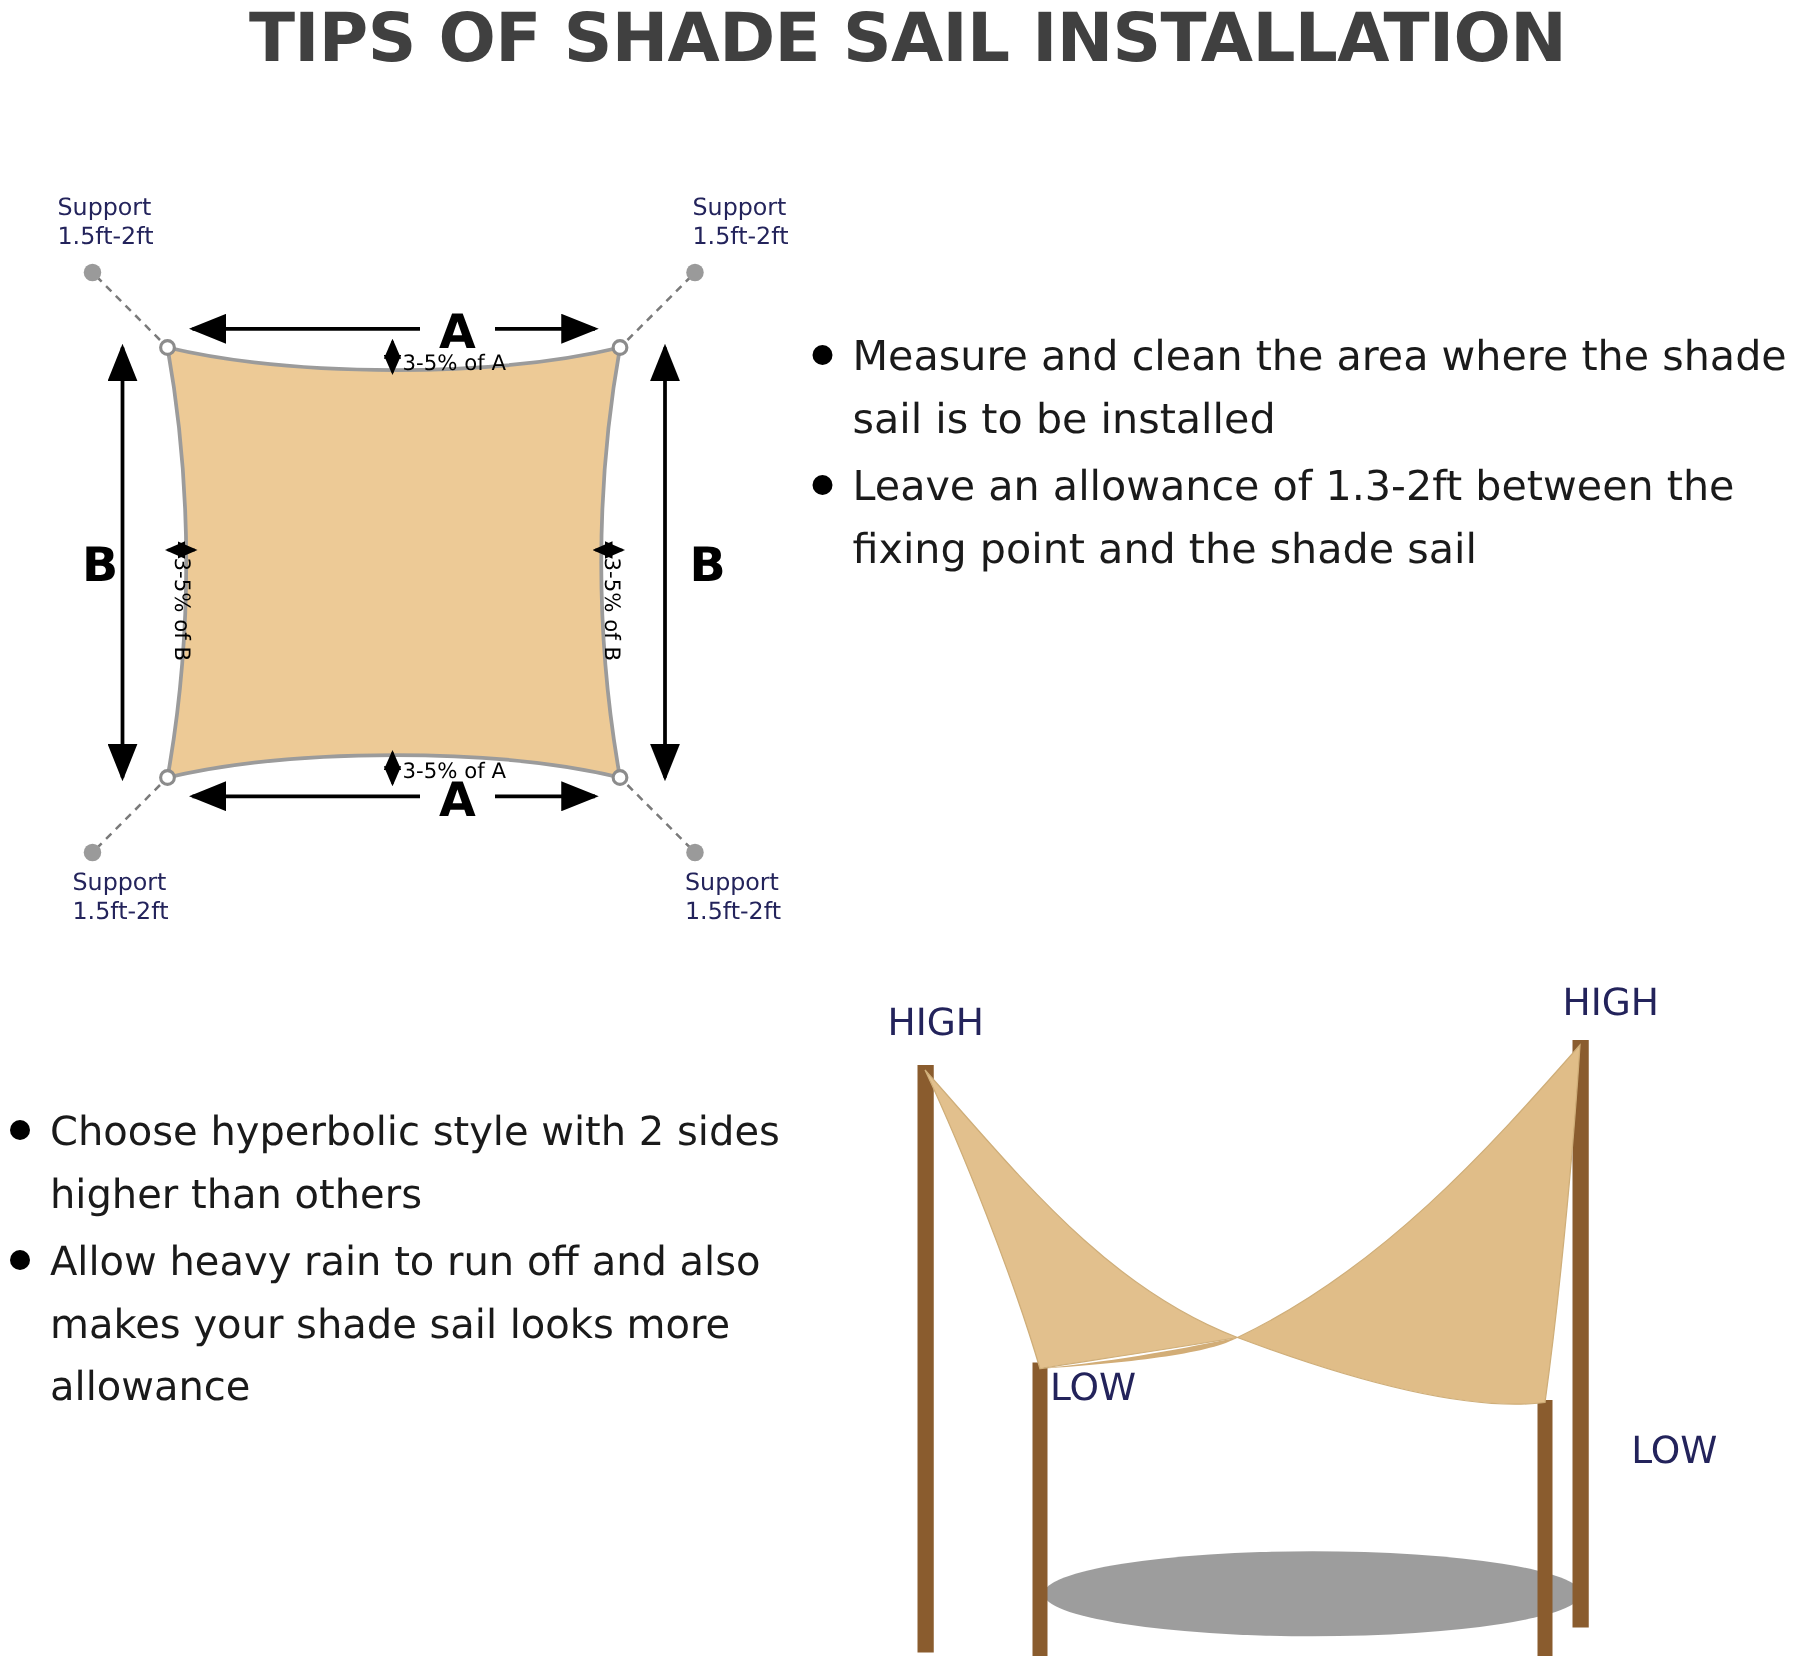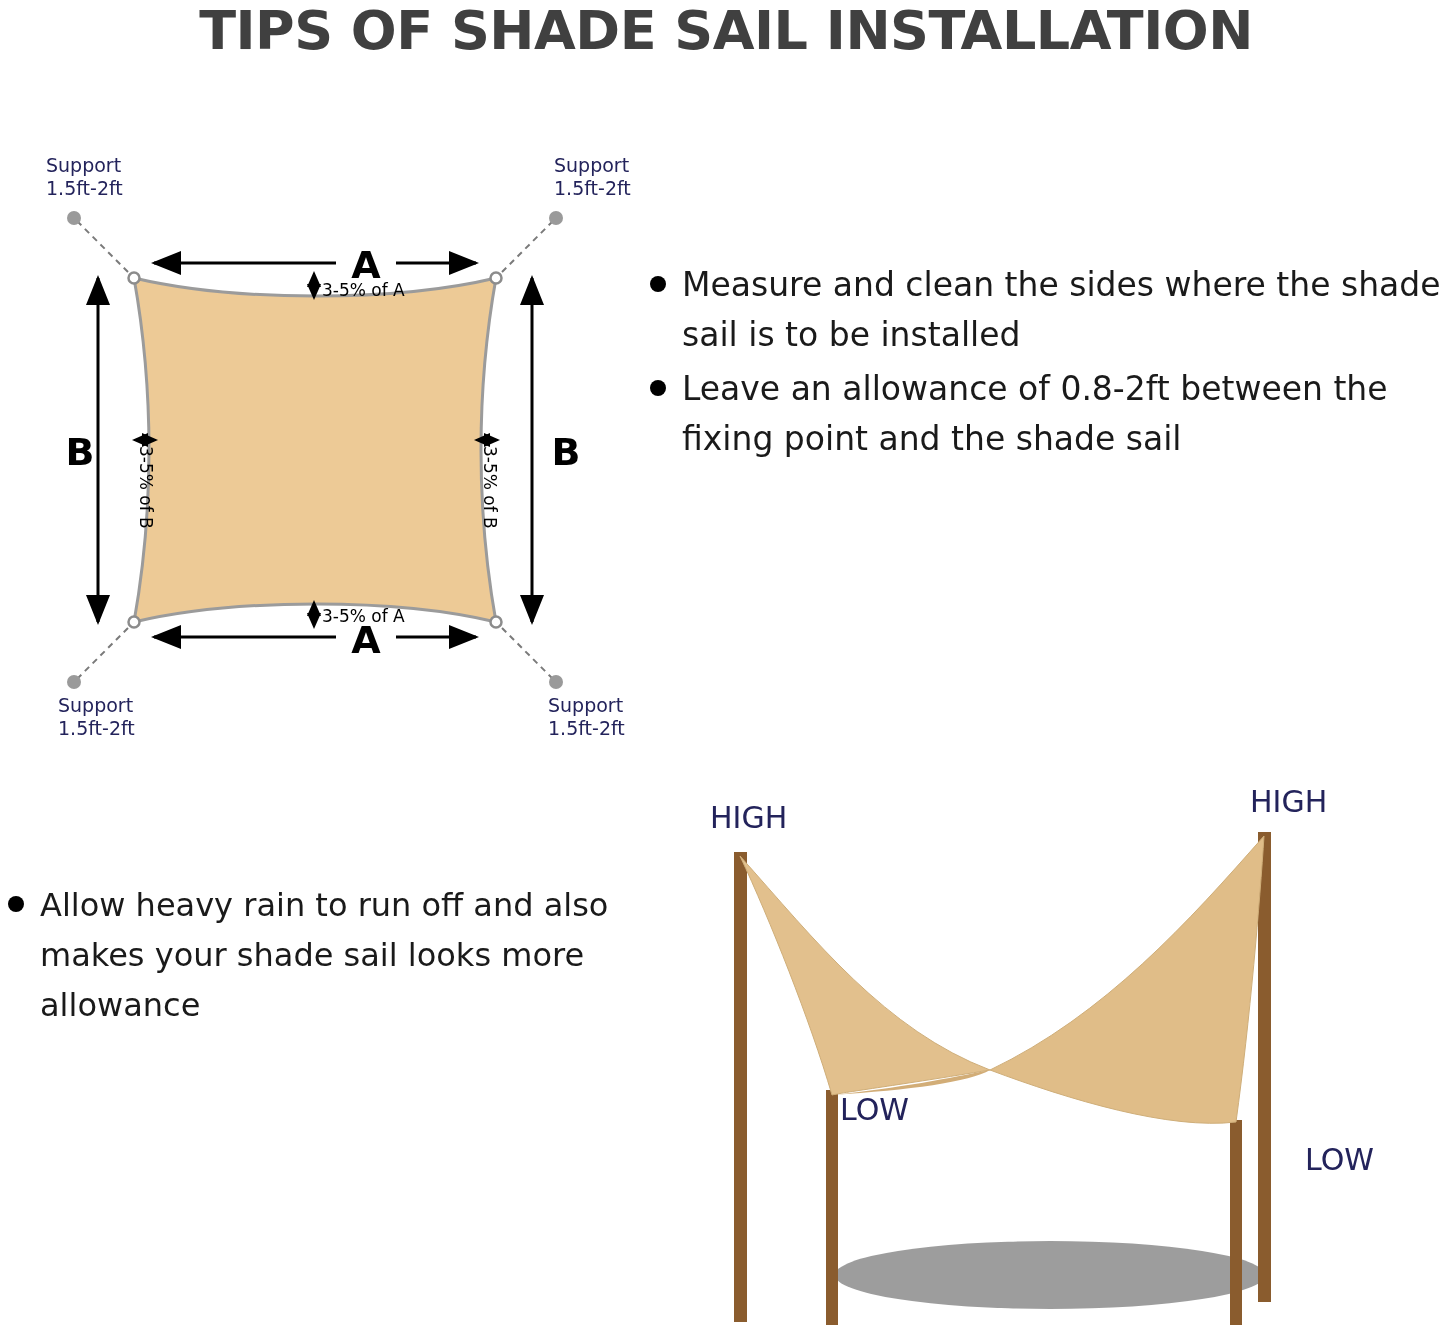--- a/index.html
+++ b/index.html
@@ -180,29 +180,33 @@
     <text x="104" y="296" font-size="17" fill="#000" transform="rotate(90 104 296)">3-5% of B</text>
 
     <line x1="440" y1="290" x2="462" y2="290" stroke="#000" stroke-width="2" marker-start="url(#arrTailS)" marker-end="url(#arrHeadS)"></line>
     <text x="448" y="296" font-size="17" fill="#000" transform="rotate(90 448 296)">3-5% of B</text>
   </svg>
 </div>
 
 <div class="top-list">
   <div class="bullet-row">
     <span class="bullet-dot"></span>
-    <span class="bullet-text">Measure and clean the sides where the shade sail is to be installed</span>
-  </div>
-  <div class="bullet-row">
-    <span class="bullet-dot"></span>
-    <span class="bullet-text">Leave an allowance of 0.8-2ft between the fixing point and the shade sail</span>
+    <span class="bullet-text">Measure and clean the area where the shade sail is to be installed</span>
+  </div>
+  <div class="bullet-row">
+    <span class="bullet-dot"></span>
+    <span class="bullet-text">Leave an allowance of 1.3-2ft between the fixing point and the shade sail</span>
   </div>
 </div>
 
 <div class="bottom-list">
+  <div class="bullet-row">
+    <span class="bullet-dot"></span>
+    <span class="bullet-text">Choose hyperbolic style with 2 sides higher than others</span>
+  </div>
   <div class="bullet-row">
     <span class="bullet-dot"></span>
     <span class="bullet-text">Allow heavy rain to run off and also makes your shade sail looks more allowance</span>
   </div>
 </div>
 
 <div class="bottom-diagram">
   <svg width="800" height="555" viewBox="0 0 800 555" xmlns="http://www.w3.org/2000/svg">
 
     <ellipse cx="400" cy="505" rx="215" ry="34" fill="#8c8c8c" opacity="0.85"></ellipse>

